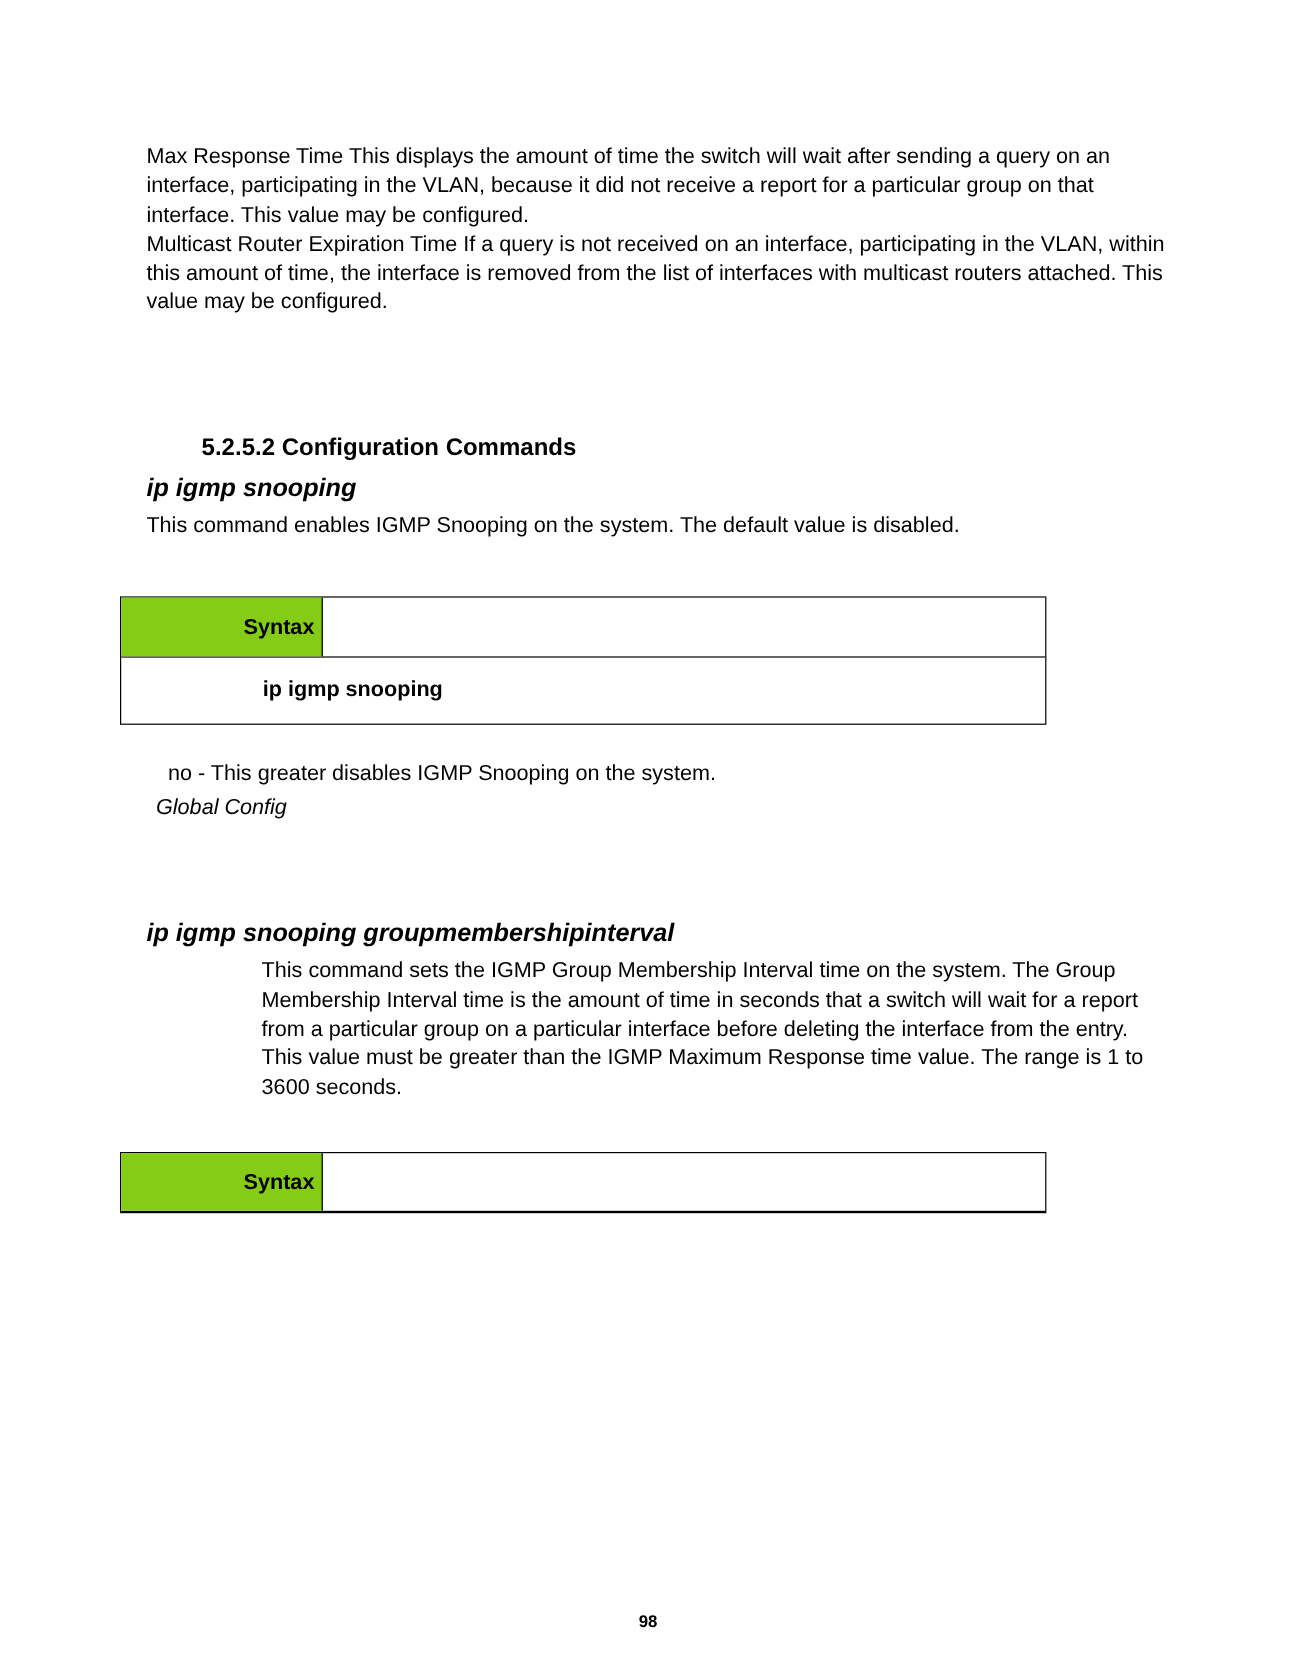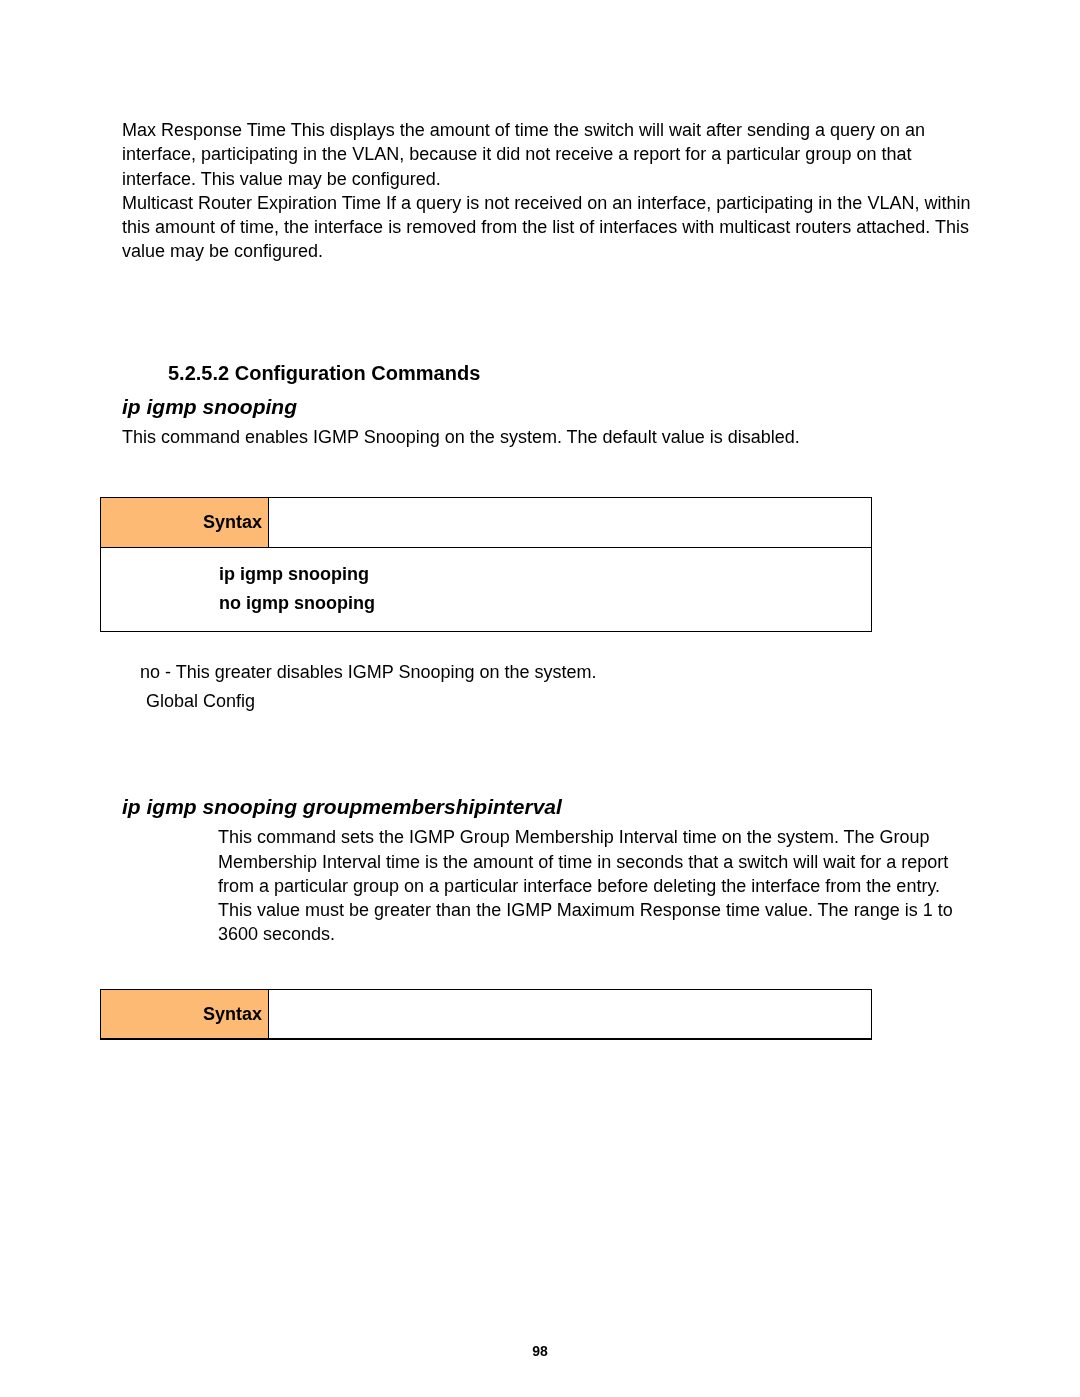--- a/index.html
+++ b/index.html
@@ -41,21 +41,21 @@
     margin-top: 48px;
     width: 770px;
     margin-left: -22px;
   }
   .syntax-header {
     border-bottom: 1px solid #000;
     display: flex;
   }
   .syntax-label {
     width: 168px;
-    background: #fdba74;
+    background: #84cc16;
     border-right: 1px solid #000;
     text-align: right;
     font-weight: bold;
     padding: 12px 6px 12px 6px;
     box-sizing: border-box;
   }
   .syntax-body {
     padding: 12px 10px 14px 118px;
     font-weight: bold;
     line-height: 1.6;
@@ -69,22 +69,23 @@
     margin-left: 98px;
   }
   .sub-label {
     font-weight: bold;
     margin-bottom: 6px;
   }
   .sub-value {
     margin-bottom: 22px;
   }
   .global-config {
-    margin-left: 24px;
+    margin-left: 8px;
     margin-top: 4px;
+    font-style: italic;
   }
   .cmd2-block {
     margin-top: 80px;
   }
   .cmd2-desc {
     margin-left: 96px;
     margin-right: 10px;
   }
   .param-block {
     margin-top: 44px;
@@ -122,21 +123,20 @@
   <div>
     <div class="cmd-title">ip igmp snooping</div>
     <p class="para">This command enables IGMP Snooping on the system. The default value is disabled.</p>
 
     <div class="syntax-table">
       <div class="syntax-header">
         <div class="syntax-label">Syntax</div>
       </div>
       <div class="syntax-body">
         <div>ip igmp snooping</div>
-        <div>no igmp snooping</div>
       </div>
     </div>
 
     <div class="note-block">
       <span class="bold">no -</span><span> This greater disables IGMP Snooping on the system.</span>
     </div>
 
     <div class="global-config">Global Config</div>
   </div>
 

